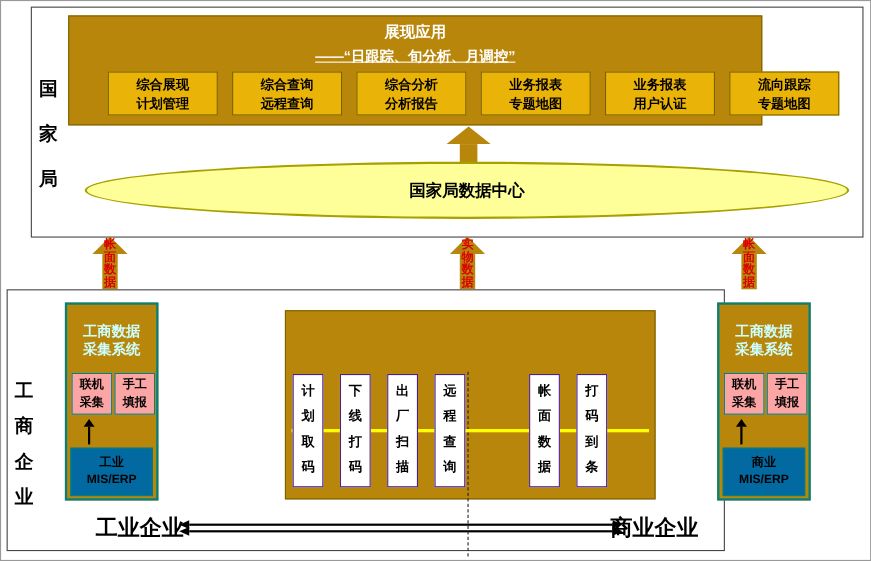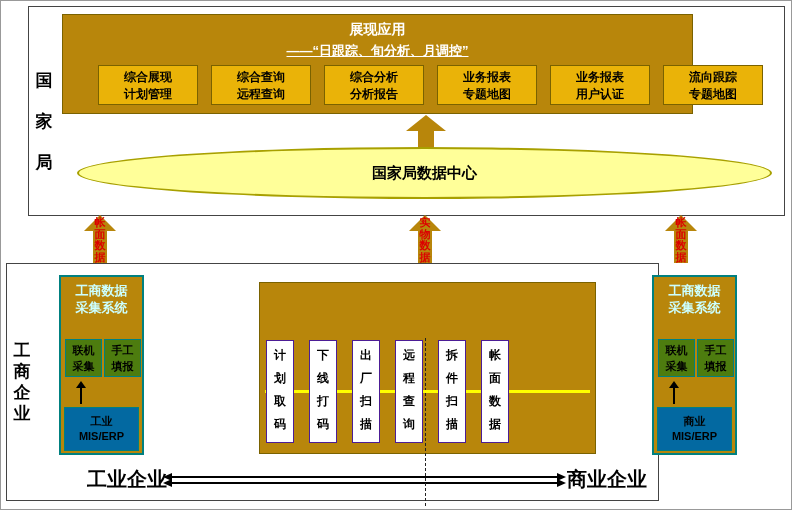--- a/index.html
+++ b/index.html
@@ -9,21 +9,21 @@
 
   .sect { position: absolute; border: 1px solid #444; background: #fff; }
   .top-sect { left: 27px; top: 5px; width: 757px; height: 210px; }
   .bottom-sect { left: 5px; top: 262px; width: 653px; height: 238px; }
 
   .v-stack { word-break: break-all; text-align: center; }
 
   .nb-label { position: absolute; left: 4px; top: 53px; width: 22px;
               font-size: 17px; line-height: 41px; }
   .ent-label { position: absolute; left: 4px; top: 76px; width: 22px;
-               font-size: 17px; line-height: 21px; }
+               font-size: 17px; line-height: 32px; }
 
   
   .app-box { position: absolute; left: 33px; top: 7px; width: 631px; height: 100px;
              background: var(--gold, #B8860B); border: 1px solid var(--gold_border, #7A6200); }
   .app-title { text-align: center; color: #fff; font-size: 14px; padding-top: 6px; }
   .app-subtitle { text-align: center; color: #fff; font-size: 13px; padding-top: 3px; text-decoration: underline; }
   .module { position: absolute; top: 50px; width: 100px; height: 40px; background: #eab308;
             border: 1px solid var(--gold_border, #7A6200); font-size: 12px; line-height: 17px;
             text-align: center; padding-top: 3px; }
 
@@ -45,23 +45,23 @@
   .flow { position: absolute; top: 214px; width: 32px; height: 48px; }
   .flow .head { border-left: 16px solid transparent; border-right: 16px solid transparent;
                 border-bottom: 16px solid var(--gold, #B8860B); }
   .flow .shaft { width: 14px; height: 32px; }
   .flow-label { position: absolute; left: 50%; transform: translateX(-50%); top: 2px; width: 12px;
                 font-size: 11px; line-height: 11.5px; color: var(--red, #DC0000); z-index: 2; }
 
   
   .collector { position: absolute; top: 11px; width: 85px; height: 180px;
                background: var(--gold, #B8860B); border: 2px solid var(--teal, #008080); }
-  .collector-title { padding-top: 5px; text-align: center; font-size: 13px; line-height: 17px;
+  .collector-title { padding-top: 15px; text-align: center; font-size: 13px; line-height: 17px;
                      color: var(--collector_title, #CCFFFF); }
-  .method { position: absolute; top: 62px; width: 37px; height: 38px; background: #4d7c0f;
+  .method { position: absolute; top: 62px; width: 37px; height: 38px; background: #fca5a5;
             border: 1px solid var(--teal, #008080); text-align: center; font-size: 11px;
             line-height: 16px; padding-top: 2px; }
   .thin-up { position: absolute; left: 14px; top: 104px; width: 12px; height: 24px; }
   .thin-up .head { width: 0; height: 0; margin: 0 auto; border-left: 5px solid transparent;
                    border-right: 5px solid transparent; border-bottom: 7px solid #000; }
   .thin-up .shaft { width: 2px; height: 16px; background: #000; margin: 0 auto; }
   .erp { position: absolute; left: 3px; top: 130px; width: 75px; height: 44px; background: #0369a1;
          border: 1px solid var(--teal, #008080); text-align: center; font-size: 11px;
          line-height: 15px; padding-top: 6px; }
 
@@ -192,25 +192,25 @@
         </div>
       <div class="step" style="left:49px">
           <div class="v-stack">下线打码</div>
         </div>
       <div class="step" style="left:92px">
           <div class="v-stack">出厂扫描</div>
         </div>
       <div class="step" style="left:135px">
           <div class="v-stack">远程查询</div>
         </div>
-      <div class="step" style="left:178px">
-          <div class="v-stack">拆件扫描</div>
-        </div>
       <div class="step" style="left:221px">
           <div class="v-stack">帐面数据</div>
+        </div>
+      <div class="step" style="left:264px">
+          <div class="v-stack">打码到条</div>
         </div>
     </div>
 
     <div class="collector" style="left:645px">
       <div class="collector-title">
         <div>工商数据</div>
         <div>采集系统</div>
       </div>
       <div class="method" style="left:4px">
         <div>联机</div>
@@ -224,20 +224,20 @@
         <div class="head"></div>
         <div class="shaft"></div>
       </div>
       <div class="erp">
         <div>商业</div>
         <div>MIS/ERP</div>
       </div>
     </div>
 
     <div class="biz-label" style="left:80px">工业企业</div>
-    <div class="biz-label" style="left:560px">商业企业</div>
+    <div class="biz-label" style="left:548px">商业企业</div>
 
     <div class="harrow" style="top:212px"></div>
     <div class="harrow" style="top:218px"></div>
   </div>
 
   <div class="center-dashed"></div>
 </div>
 
 </body></html>

